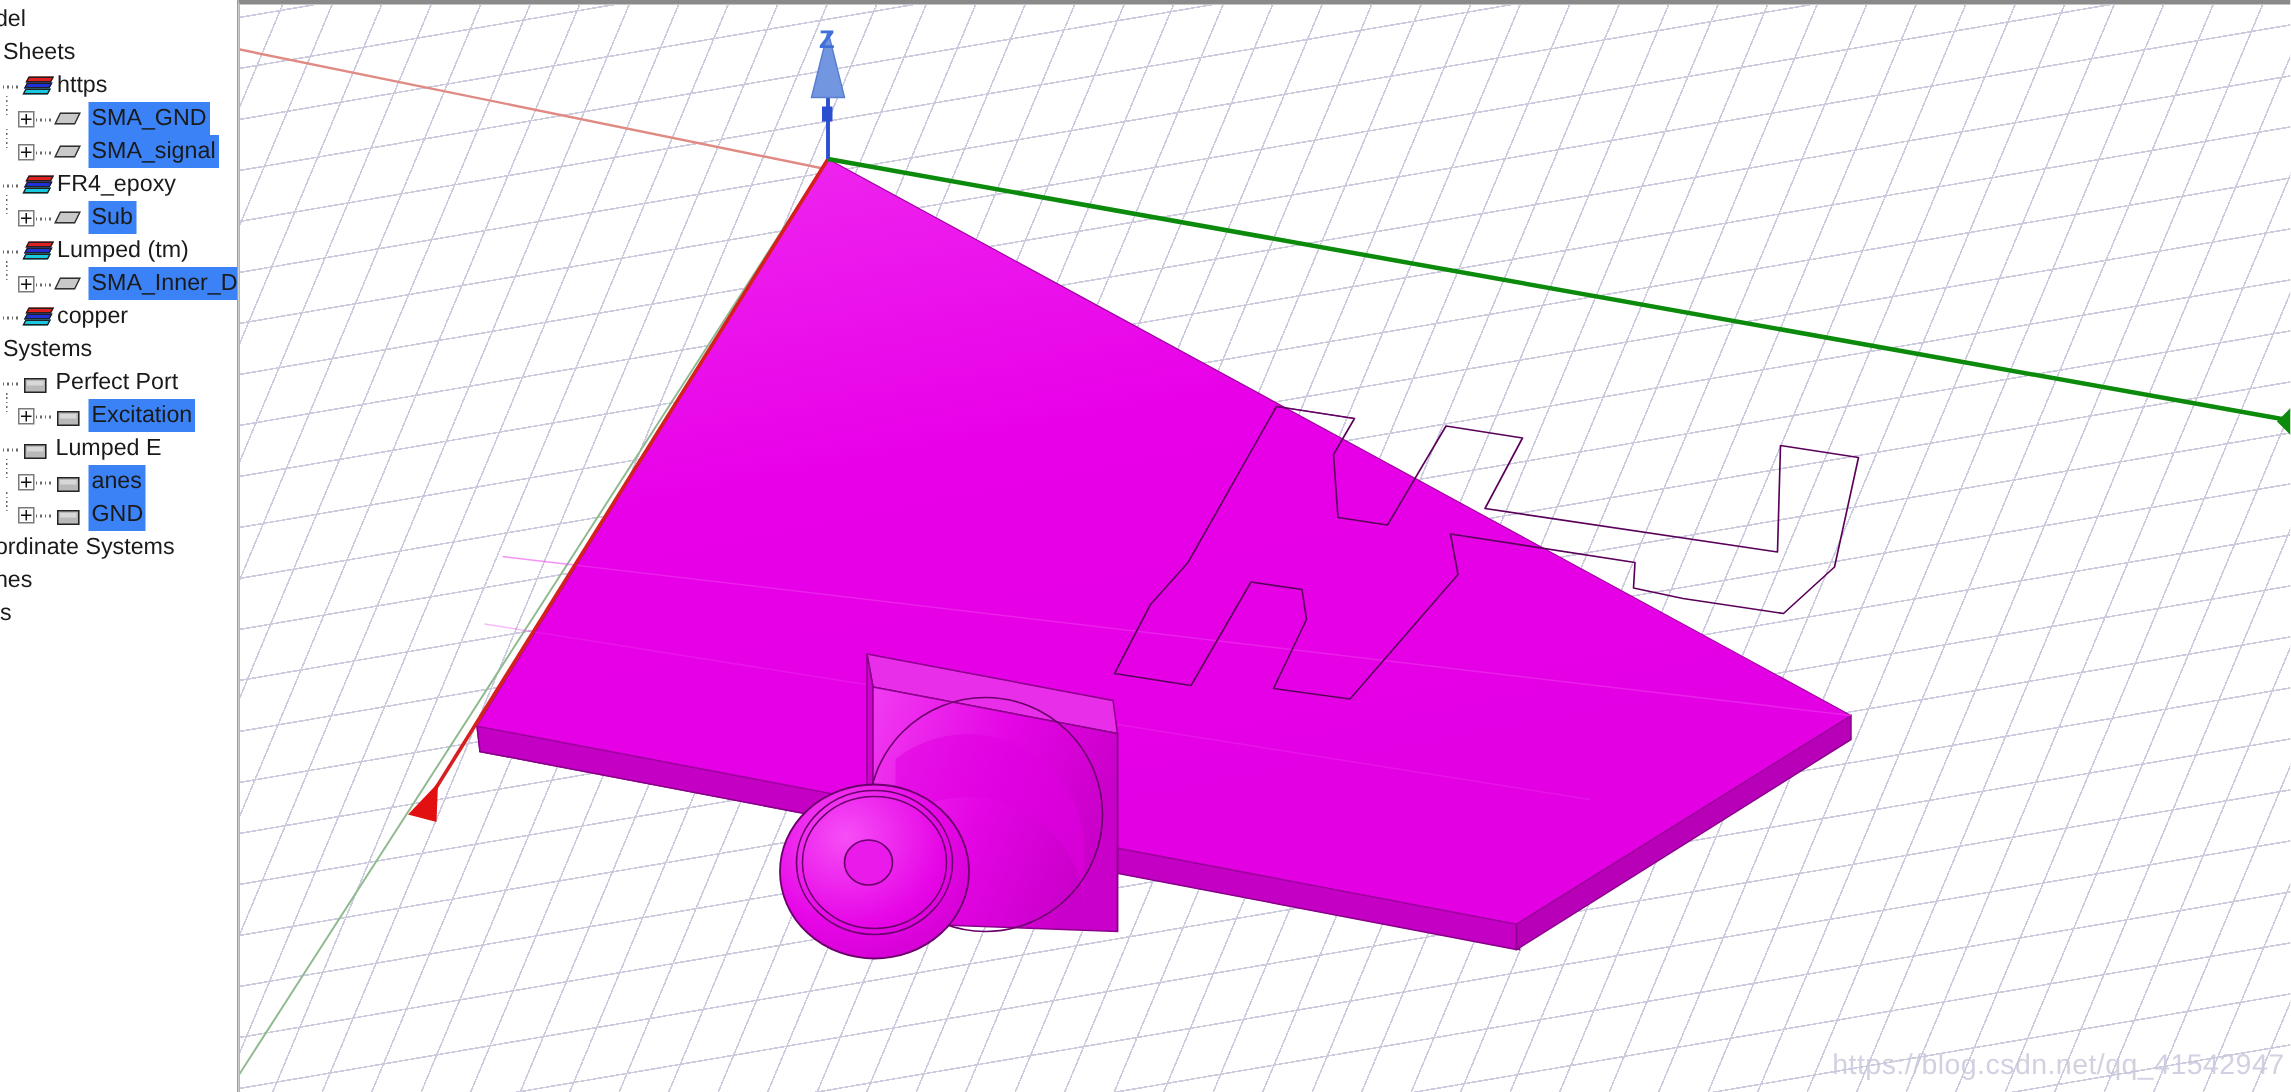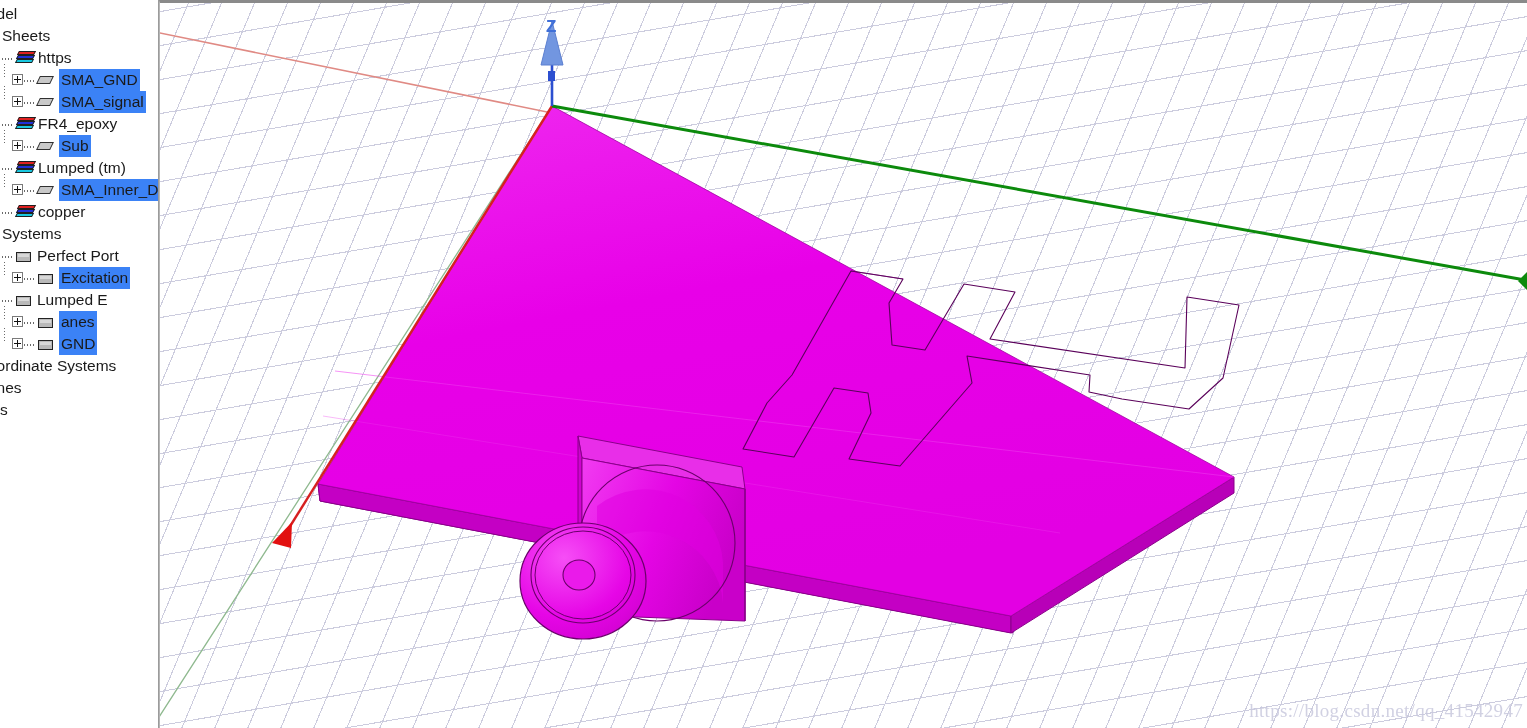--- a/index.html
+++ b/index.html
@@ -48,21 +48,21 @@
   .ico-sheet i{position:absolute;left:1px;top:1px;width:15px;height:10px;background:#b9b9b9;
                border:1px solid #232323;box-sizing:border-box;}
   .ico-sheet i:after{content:"";position:absolute;left:1px;top:1px;right:1px;bottom:4px;background:#d8d8d8;}
 
   
   #viewport{position:absolute;left:159px;top:0;width:1368px;height:728px;overflow:hidden;background:#fff;
             border-top:3px solid #8a8a8a;border-left:1px solid #b5b5b5;box-sizing:border-box;}
   #vpsvg{position:absolute;left:0;top:0;}
   .axis-label{position:absolute;font-size:17px;font-weight:bold;color:#3f6fd8;font-family:"Liberation Sans",sans-serif;}
   #wmark{position:absolute;right:4px;bottom:6px;font-size:19px;color:#c9c9de;
-         letter-spacing:.3px;font-family:Liberation Serif, serif;white-space:nowrap;opacity:.85;}
+         letter-spacing:.3px;font-family:Liberation Sans, sans-serif;white-space:nowrap;opacity:.85;}
 </style>
 </head>
 <body>
 
 <div id="app">
 
   <div id="tree-panel">
     <div id="tree-inner">
         <div class="node ind0"><span class="lbl">odel</span></div>
         <div class="node ind1"><span class="lbl">Sheets</span></div>

